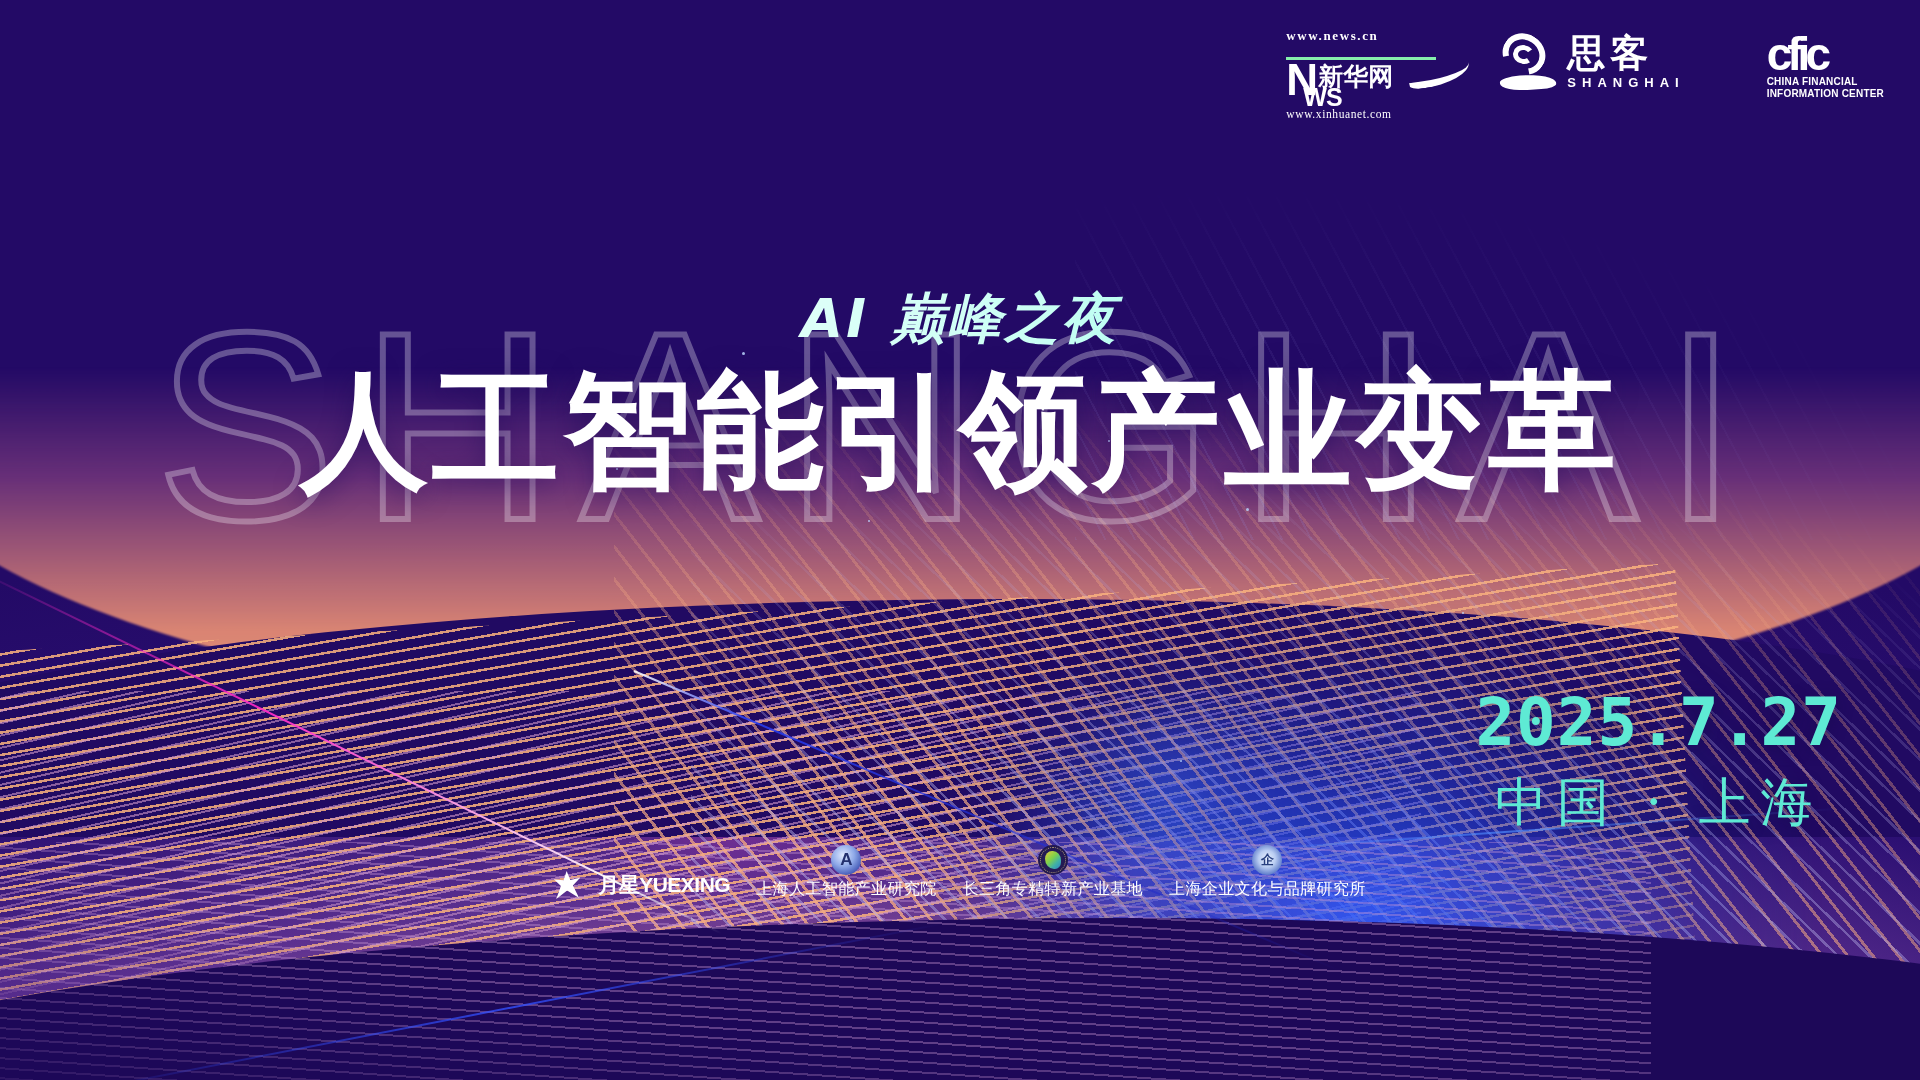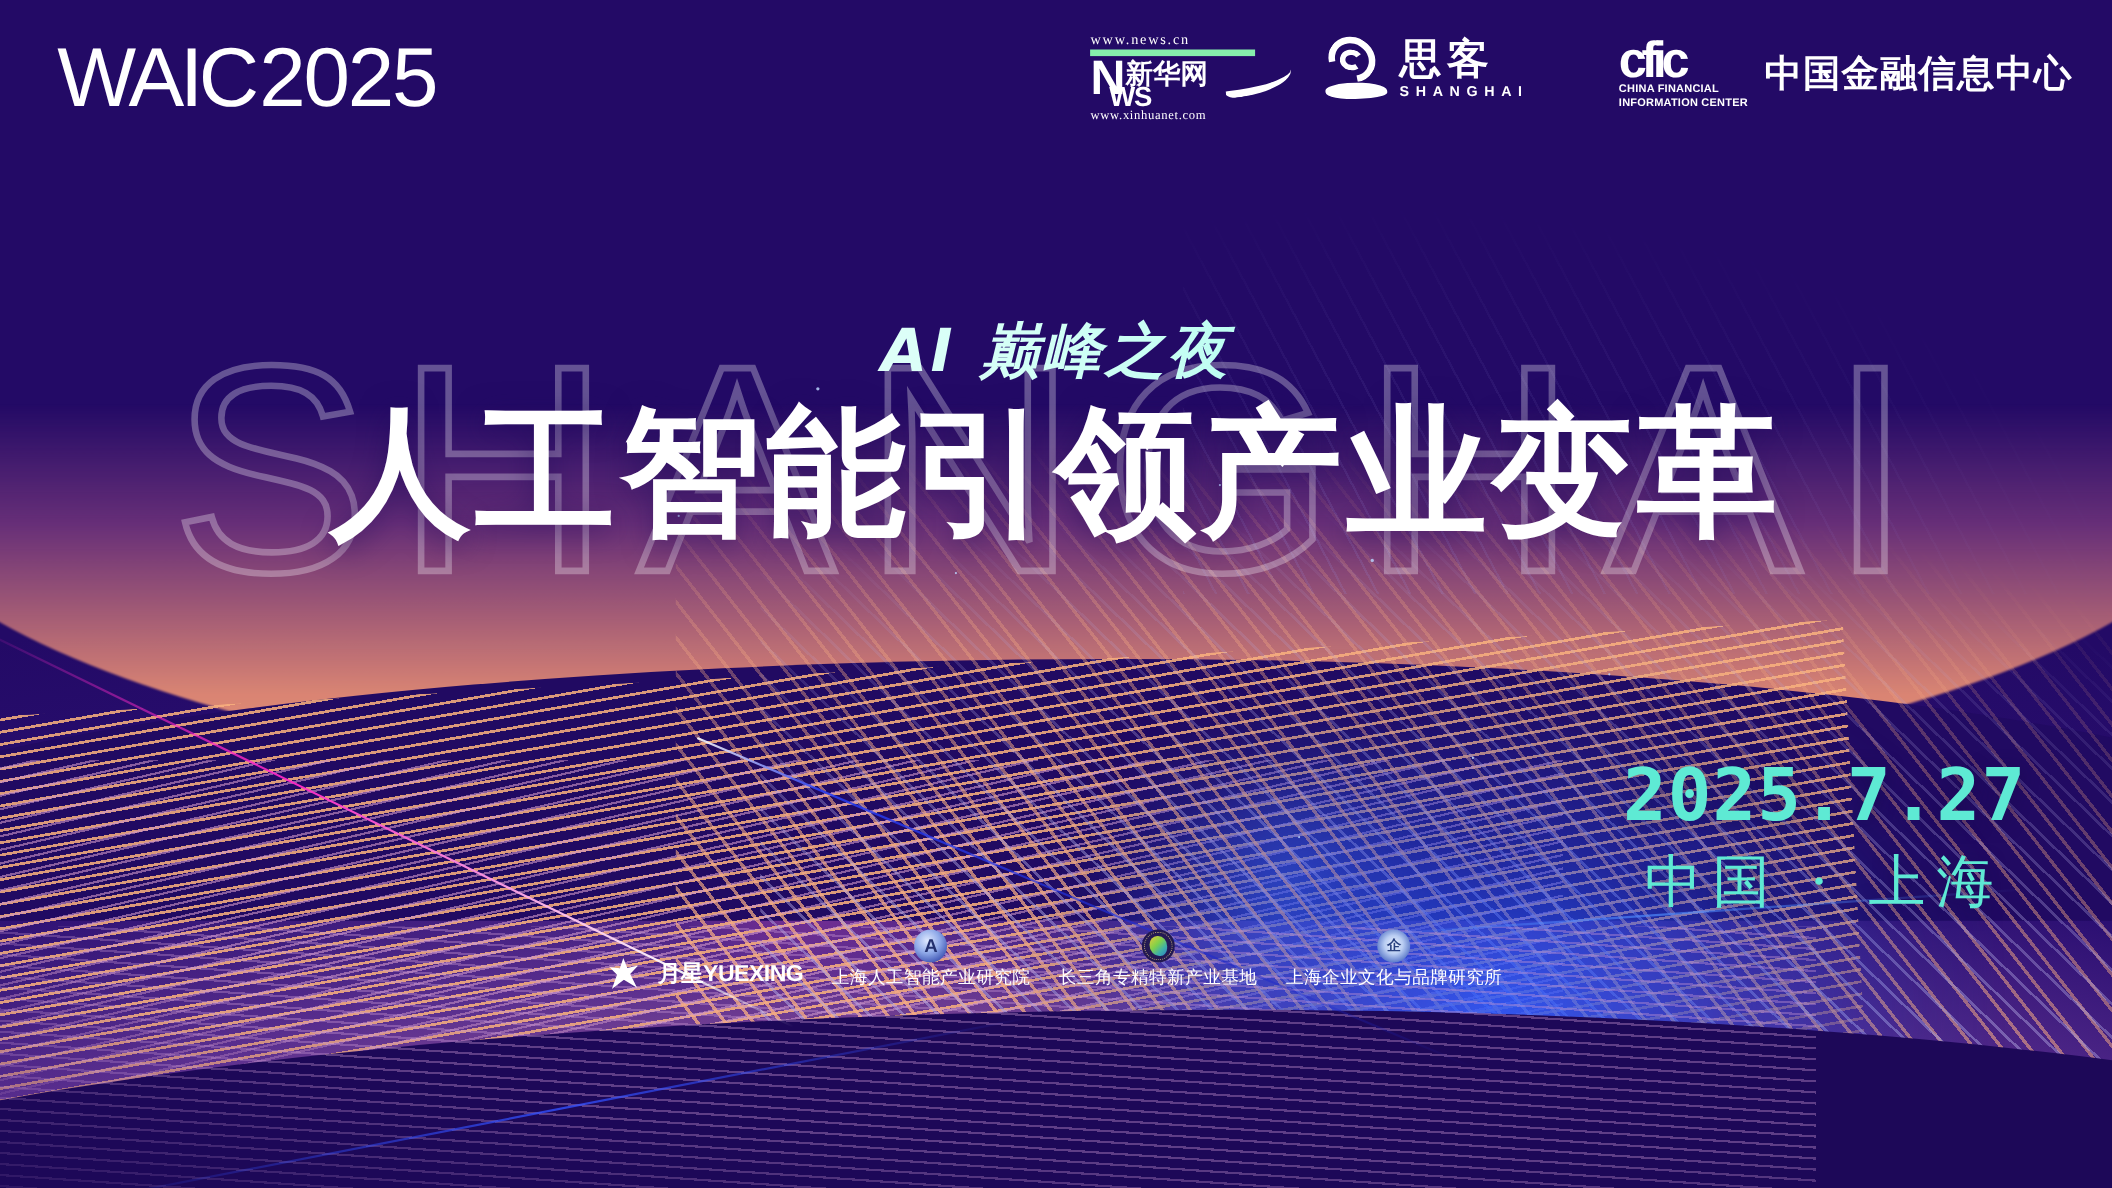--- a/index.html
+++ b/index.html
@@ -185,22 +185,22 @@
   }
 
   .sponsor-row{
     position:absolute;right:36px;top:28px;
     display:flex;align-items:flex-start;gap:34px;
   }
 
   
   .xinhua{position:relative;color:#fff;width:180px;}
   .xinhua .url-top{
-    font-size:13px;letter-spacing:1.6px;font-weight:400;
-    border-bottom:6px solid #86efac;padding-bottom:1px;width:150px;
+    font-size:13px;letter-spacing:1.6px;font-weight:700;
+    border-bottom:3px solid #86efac;padding-bottom:13px;width:150px;
     font-family:"Liberation Serif","DejaVu Serif",serif;
   }
   .xinhua .mid{display:flex;align-items:flex-start;margin-top:2px;}
   .xinhua .bigN{
     font-size:44px;line-height:.84;font-weight:700;letter-spacing:-2px;
     font-family:"Liberation Sans","DejaVu Sans",sans-serif;
   }
   .xinhua .cn{
     font-size:25px;line-height:1;font-weight:700;margin-left:2px;margin-top:2px;
     letter-spacing:0px;
@@ -376,23 +376,20 @@
   <div class="dot" style="left:616px;top:468px;width:2px;height:2px;"></div>
   <div class="dot" style="left:1108px;top:440px;width:2px;height:2px;"></div>
   <div class="dot" style="left:1246px;top:508px;width:3px;height:3px;"></div>
   <div class="dot" style="left:1338px;top:688px;width:2px;height:2px;"></div>
   <div class="dot" style="left:1462px;top:612px;width:2px;height:2px;"></div>
   <div class="dot" style="left:1180px;top:760px;width:2px;height:2px;"></div>
   <div class="dot" style="left:868px;top:520px;width:2px;height:2px;"></div>
 
   <div class="shanghai-wm">SHANGHAI</div>
 
-  <div class="waic-logo">
-    <span class="waic">WAIC</span><span class="yr">2025</span>
-  </div>
 
   <div class="sponsor-row">
 
     <div class="xinhua">
       <div class="url-top">www.news.cn</div>
       <div class="mid">
         <span class="bigN">N</span>
         <span class="cn">新华网</span>
       </div>
       <div class="ws">WS</div>
@@ -413,21 +410,20 @@
     </div>
 
     <div class="cfic">
       <div class="mono">
         <div class="letters">cfic</div>
         <div class="sub">
           <div>CHINA FINANCIAL</div>
           <div>INFORMATION CENTER</div>
         </div>
       </div>
-      <div class="cn">中国金融信息中心</div>
     </div>
 
   </div>
 
   <div class="kicker">AI 巅峰之夜</div>
   <div class="headline">人工智能引领产业变革</div>
 
   <div class="date-block">
     <div class="date">2025.7.27</div>
     <div class="city">中国 · 上海</div>

